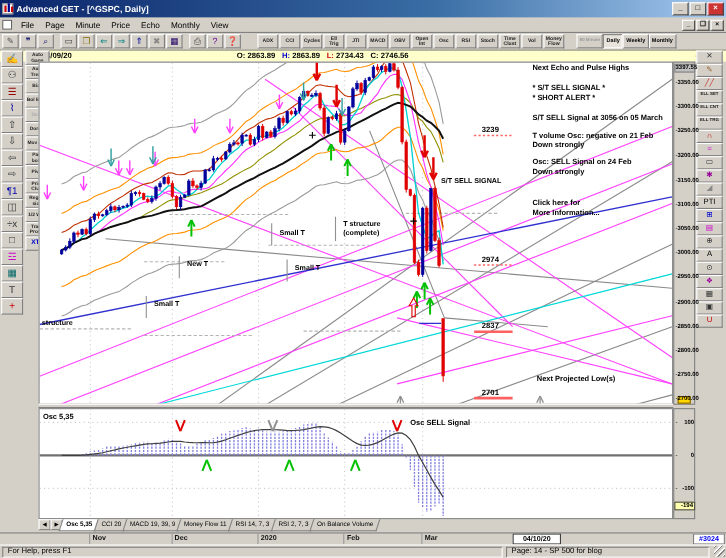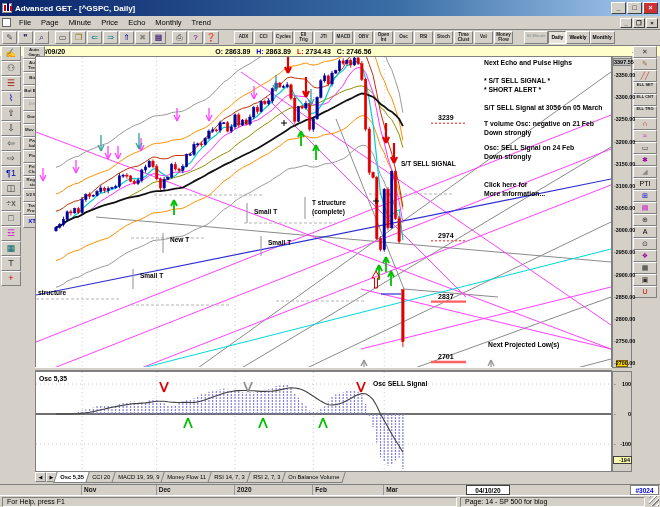--- a/index.html
+++ b/index.html
@@ -105,21 +105,21 @@
 
 <div id="menubar" class="abs">
   <div id="childicon"></div>
 
   <div class="menuitem">File</div>
     <div class="menuitem">Page</div>
     <div class="menuitem">Minute</div>
     <div class="menuitem">Price</div>
     <div class="menuitem">Echo</div>
     <div class="menuitem">Monthly</div>
-    <div class="menuitem">Trend</div>
+    <div class="menuitem">View</div>
     <div id="childbtns">
     <div class="winbtn">_</div>
     <div class="winbtn">❐</div>
     <div class="winbtn">×</div>
   </div>
 </div>
 
 <div id="toolbar" class="abs">
     <div class="tbtn" style="color: rgb(85, 85, 85);">✎</div>
     <div class="tbtn" style="color: rgb(0, 0, 102);">❞</div>

